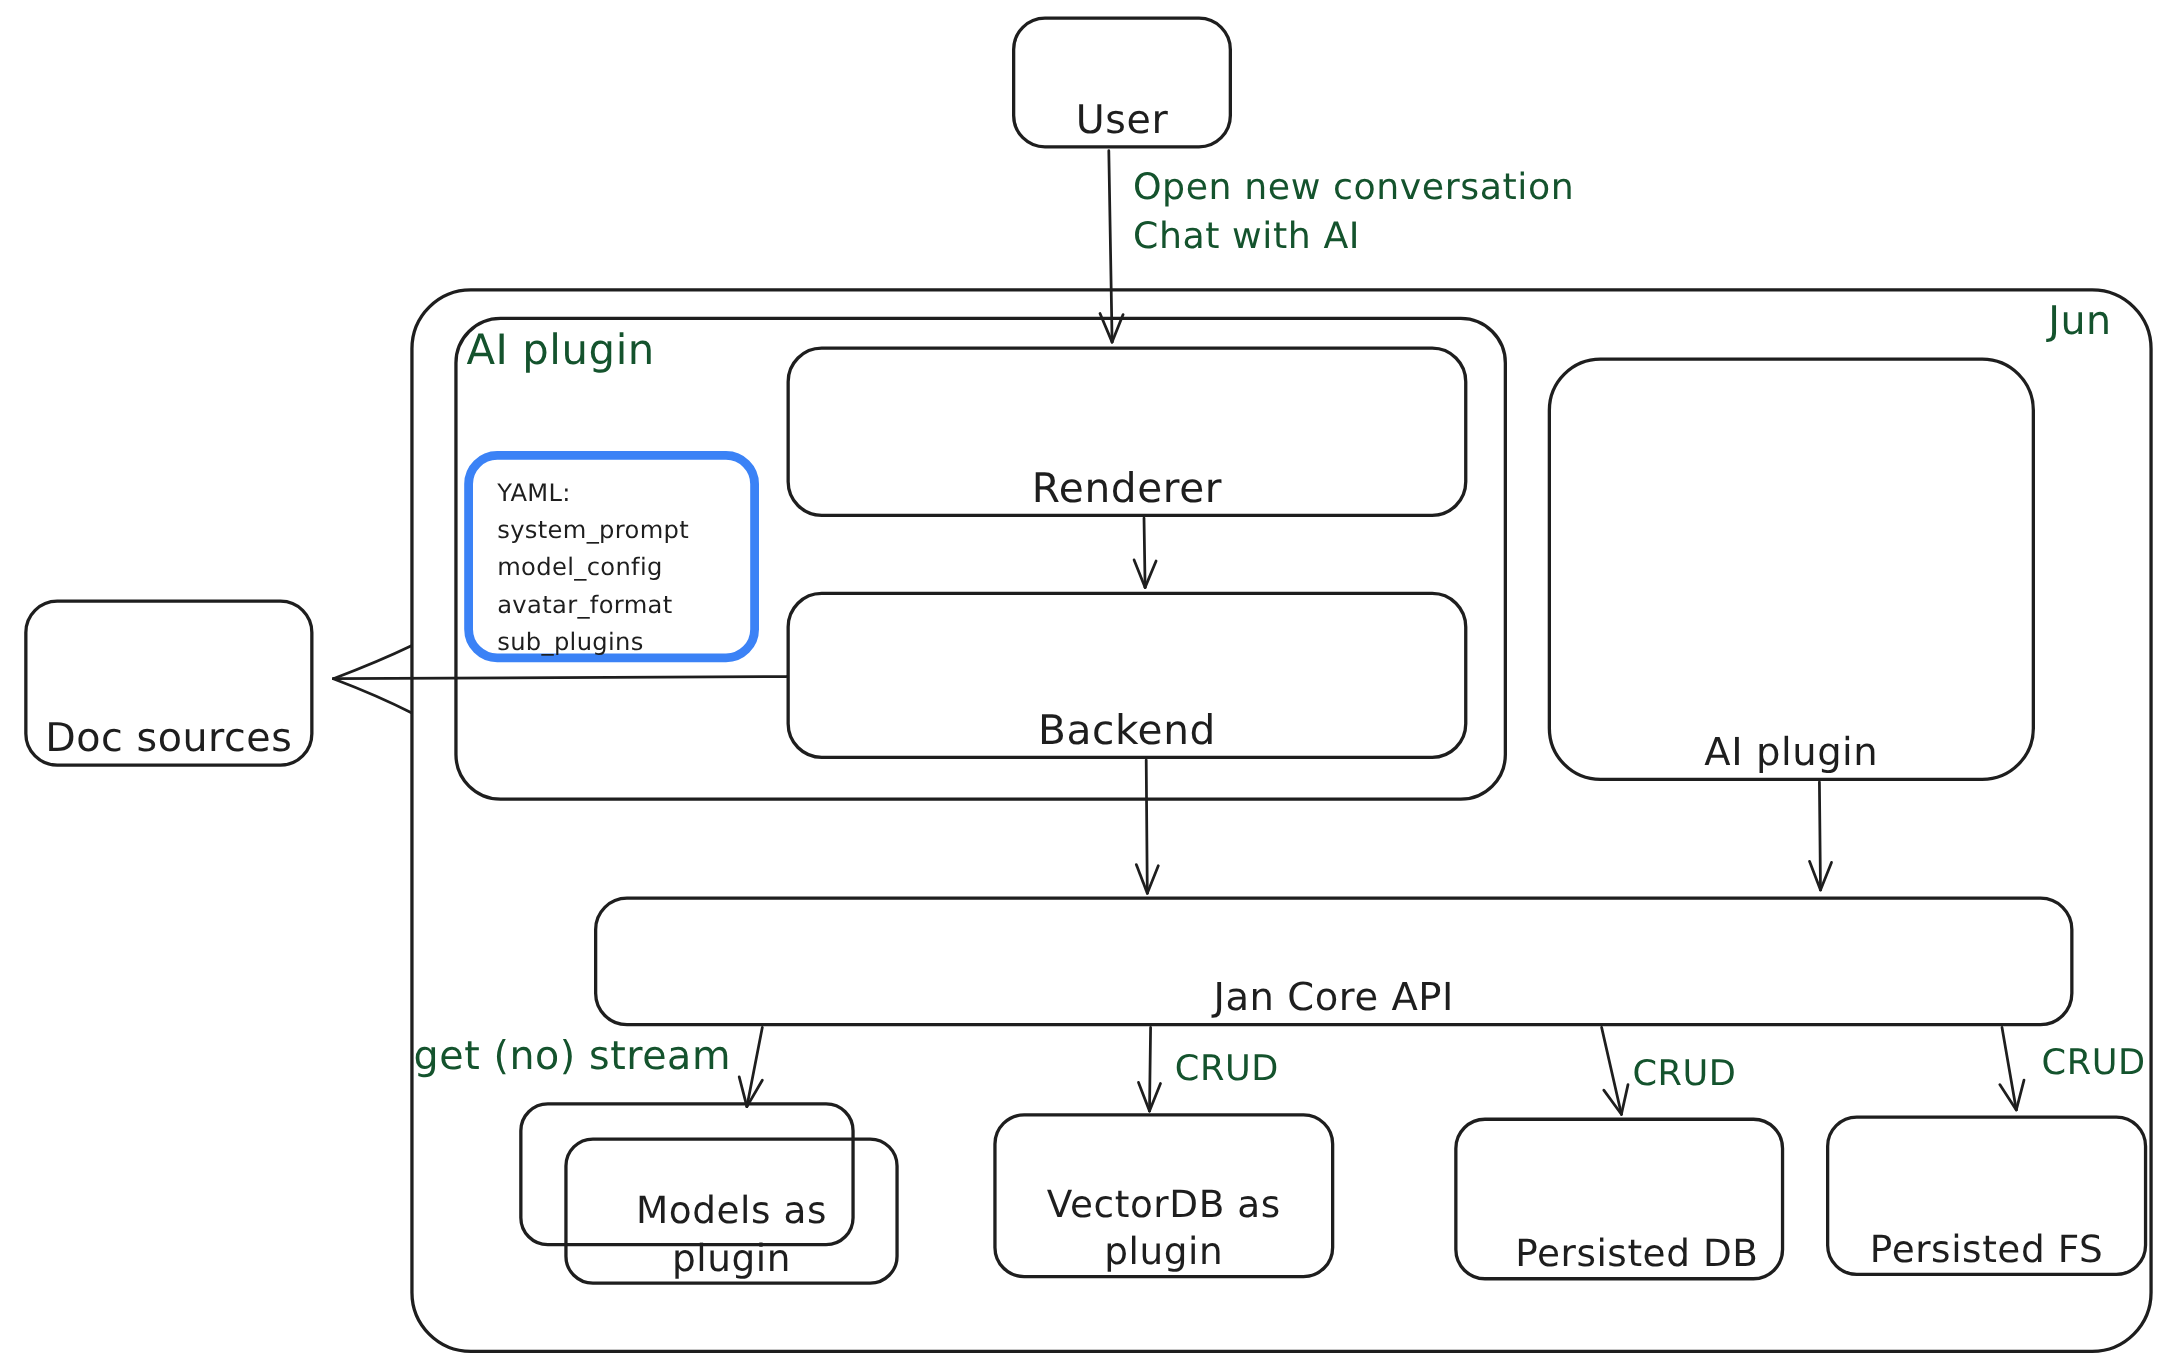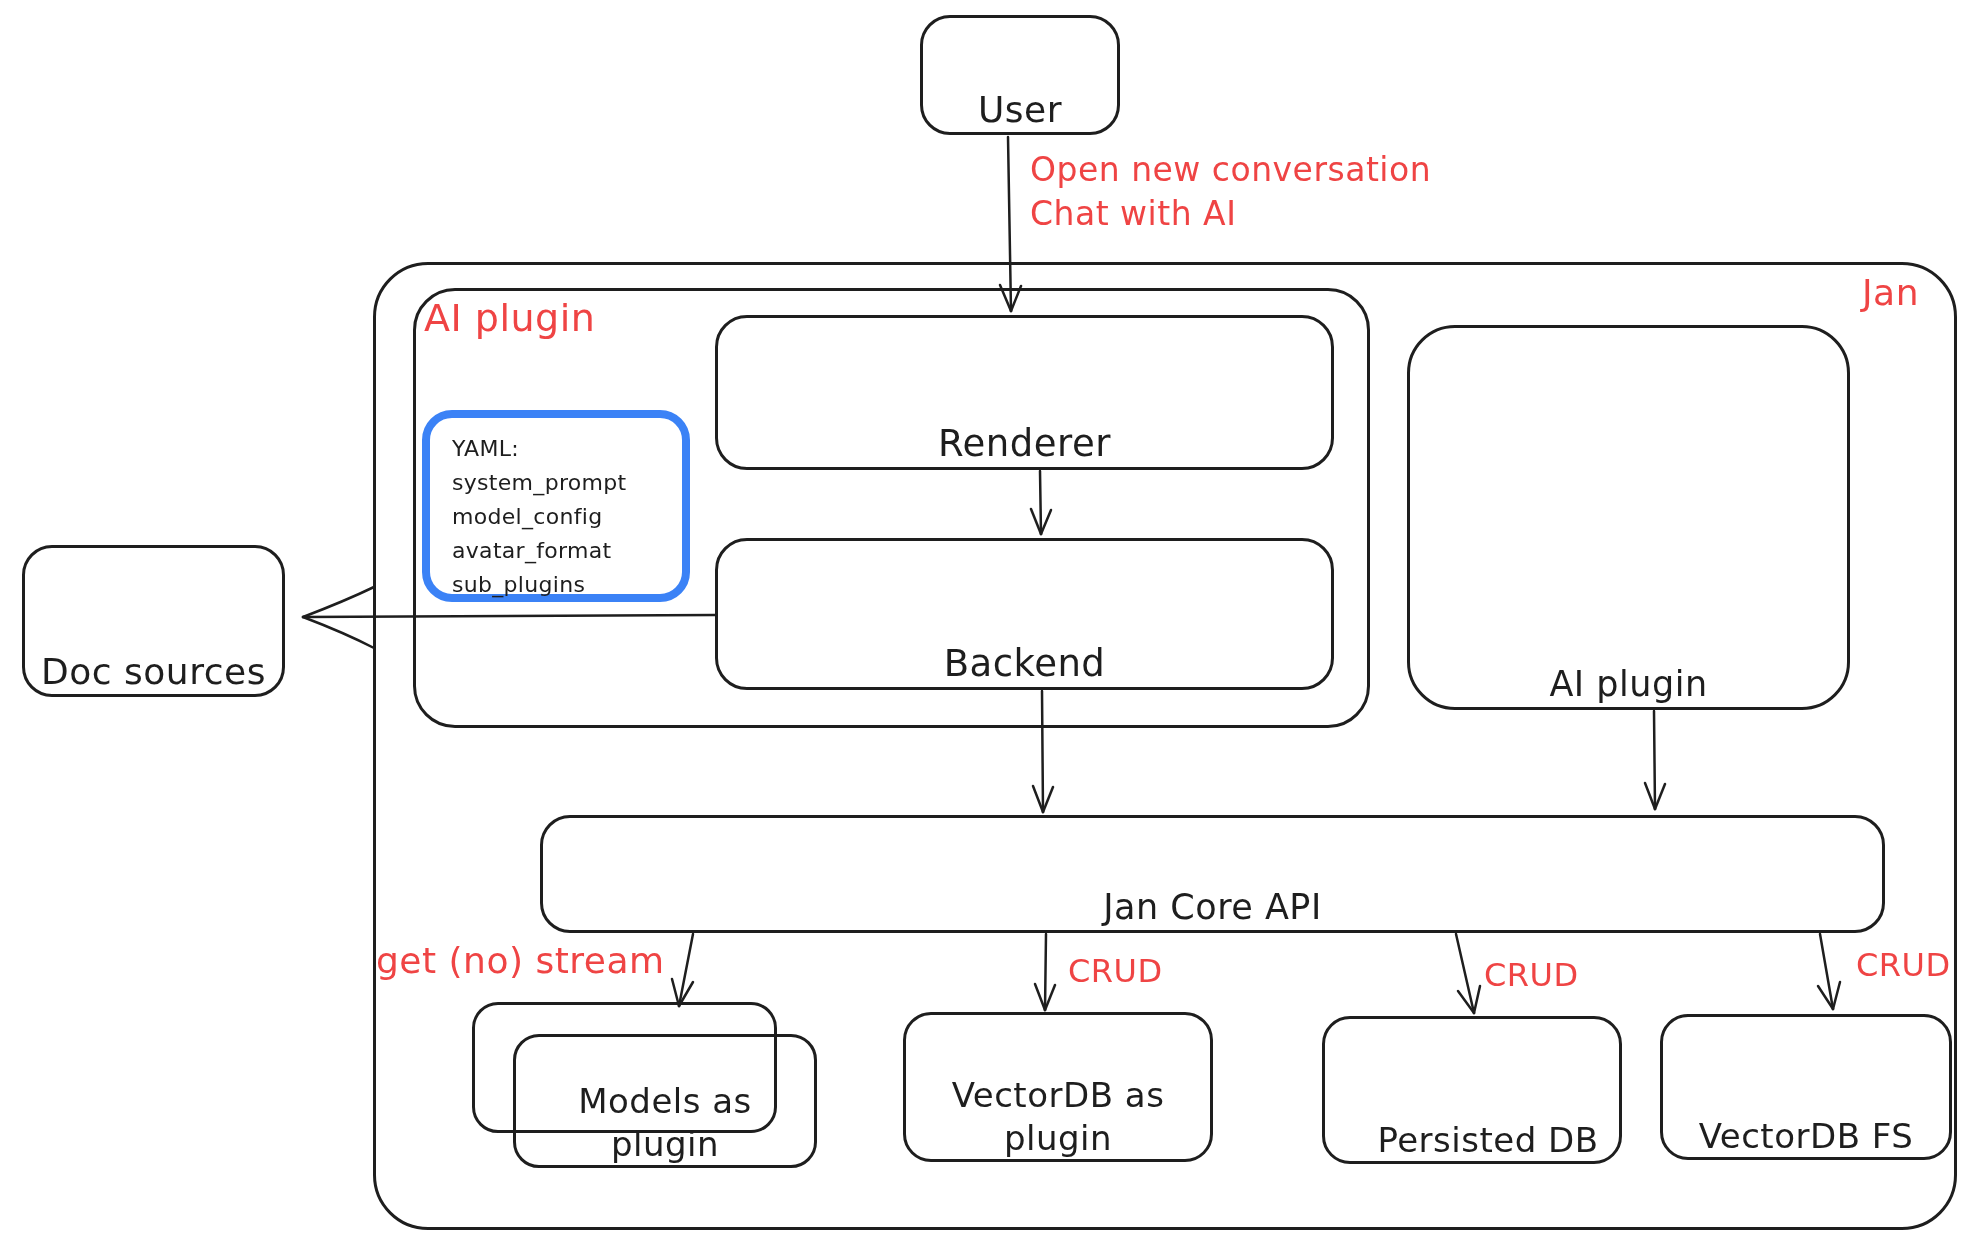--- a/index.html
+++ b/index.html
@@ -30,21 +30,21 @@
     line-height: 1.25;
   }
   .container-box {
     position: absolute;
     border: 3px solid #1e1e1e;
     background: transparent;
     box-sizing: border-box;
   }
   .floating-label {
     position: absolute;
-    color: #ef4444;
+    color: #14532d;
     white-space: nowrap;
     letter-spacing: 0.5px;
   }
   .yaml-note {
     position: absolute;
     border: 8px solid #3b82f6;
     border-radius: 30px;
     box-sizing: border-box;
     padding: 14px 0 0 22px;
     font-size: 22px;
@@ -63,21 +63,21 @@
     fill: none;
     stroke-linecap: round;
   }
 </style>
 </head>
 <body>
 
 <div class="stage">
 
   <div class="container-box" style="left:373px; top:262px; width:1584px; height:968px; border-radius:55px;"></div>
-  <div class="floating-label" style="left:1862px; top:272px; font-size:36px;">Jan</div>
+  <div class="floating-label" style="left:1862px; top:272px; font-size:36px;">Jun</div>
 
   <div class="container-box" style="left:413px; top:288px; width:957px; height:440px; border-radius:42px;"></div>
   <div class="floating-label" style="left:424px; top:296px; font-size:38px;">AI plugin</div>
 
   <div class="yaml-note" style="left:422px; top:410px; width:268px; height:192px;">
     <div>YAML:</div>
     <div>system_prompt</div>
     <div>model_config</div>
     <div>avatar_format</div>
     <div>sub_plugins</div>
@@ -114,21 +114,21 @@
 
   <div class="box" style="left:513px; top:1034px; width:304px; height:134px; border-radius:26px; font-size:34px; padding:0 30px;">
     <span>Models as plugin</span>
   </div>
 
   <div class="box" style="left:1322px; top:1016px; width:300px; height:148px; border-radius:28px; font-size:34px;padding-left:32px;">
     <span>Persisted DB</span>
   </div>
 
   <div class="box" style="left:1660px; top:1014px; width:292px; height:146px; border-radius:28px; font-size:34px;">
-    <span>VectorDB FS</span>
+    <span>Persisted FS</span>
   </div>
 
   <div class="floating-label" style="left:1030px; top:150px; font-size:33px;">Open new conversation</div>
   <div class="floating-label" style="left:1030px; top:194px; font-size:33px;">Chat with AI</div>
   <div class="floating-label" style="left:376px; top:940px; font-size:36px;">get (no) stream</div>
   <div class="floating-label" style="left:1068px; top:952px; font-size:32px;">CRUD</div>
   <div class="floating-label" style="left:1484px; top:956px; font-size:32px;">CRUD</div>
   <div class="floating-label" style="left:1856px; top:946px; font-size:32px;">CRUD</div>
 
   <svg class="arrows" width="1981" height="1246" viewBox="0 0 1981 1246">

